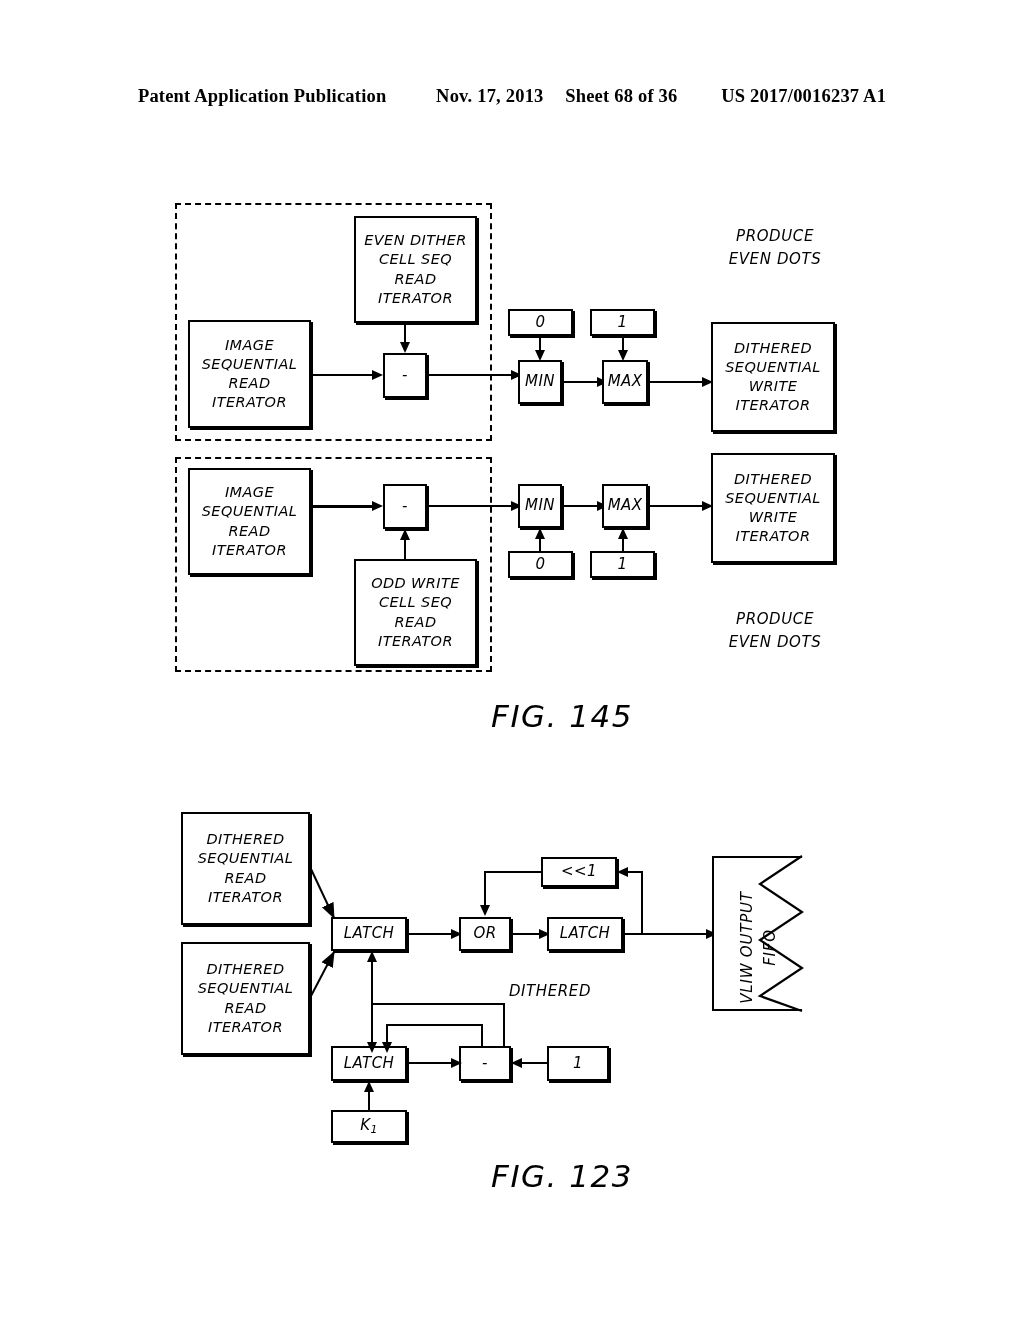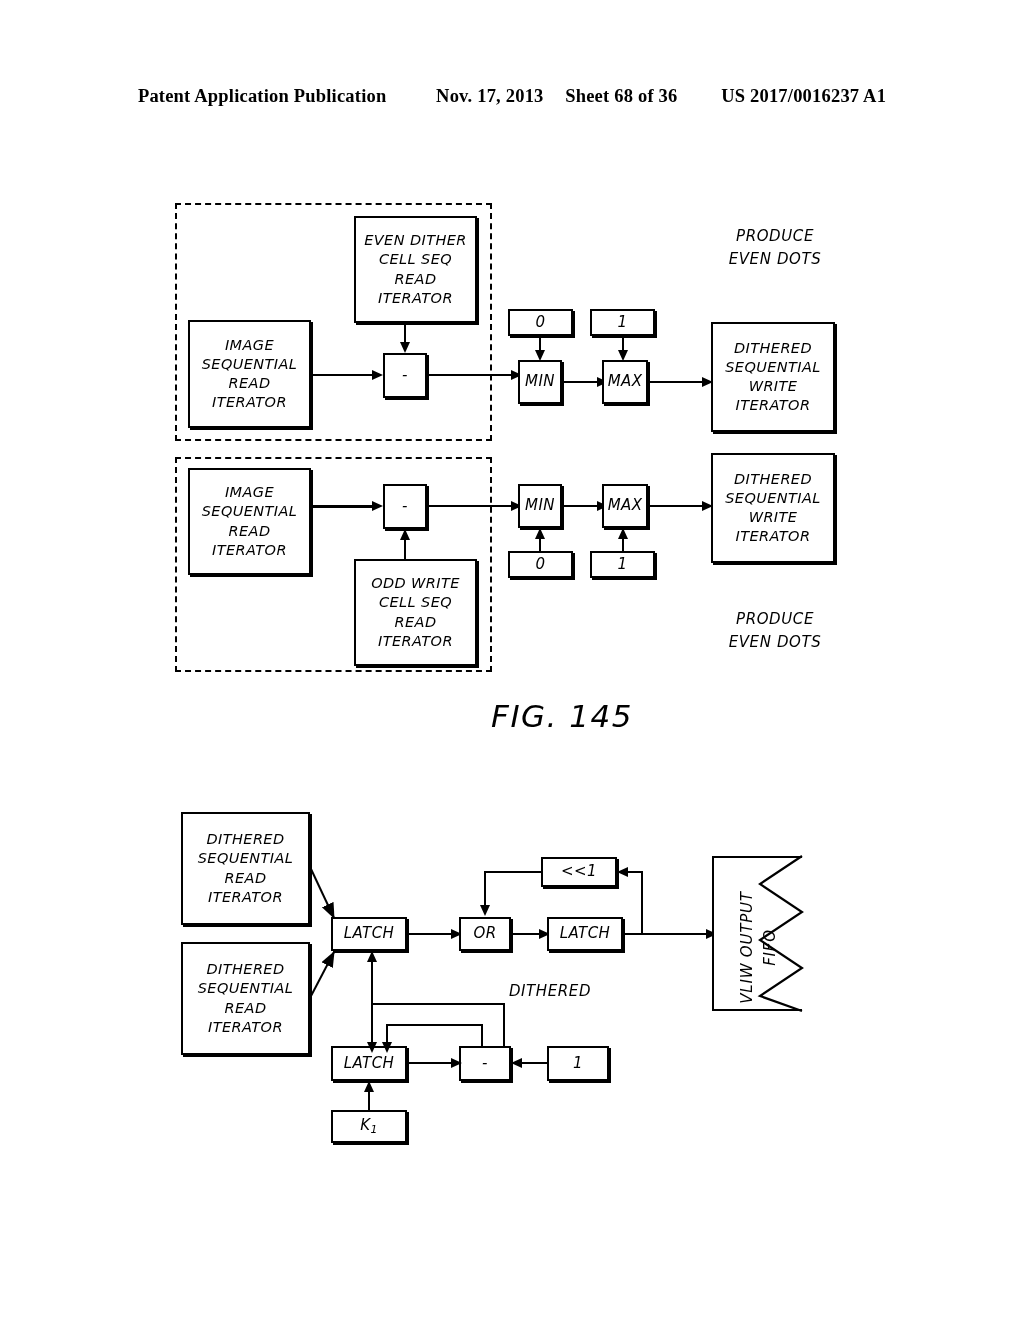--- a/index.html
+++ b/index.html
@@ -411,13 +411,14 @@
   <div class="arrow down" style="left:381.5px; top:1042px;"></div>
 
   <div class="vline" style="left:503px; top:1003px; height:45px;"></div>
   <div class="hline" style="left:371px; top:1003px; width:134px;"></div>
   <div class="vline" style="left:371px; top:1003px; height:41px;"></div>
   <div class="arrow down" style="left:366.5px; top:1042px;"></div>
 
   <div class="vline" style="left:371px; top:962px; height:42px;"></div>
   <div class="arrow up" style="left:366.5px; top:951px;"></div>
 
+  <div class="fig-label" style="left:412px; top:1158px; width:300px;">FIG. 123</div>
 </div>
 
 </body></html>

